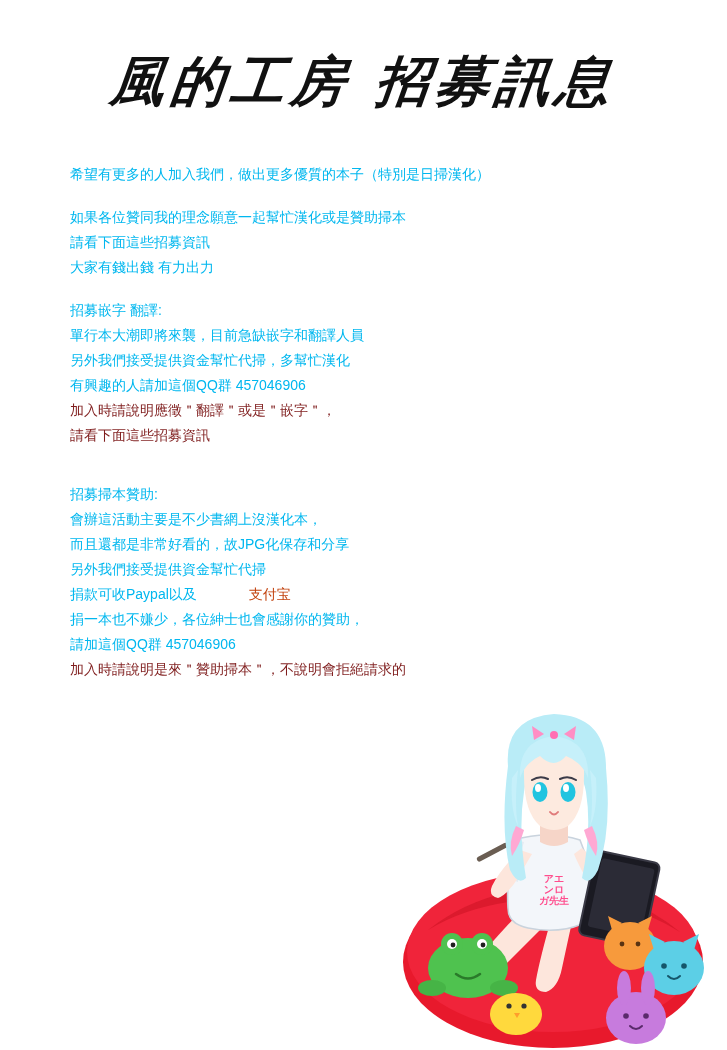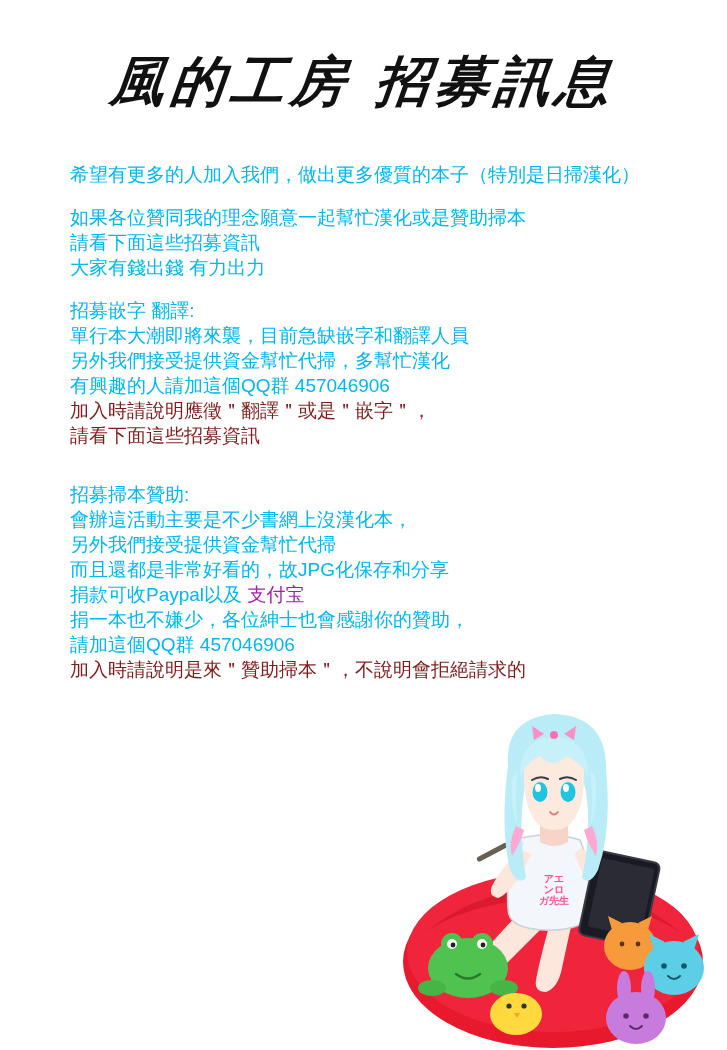--- a/index.html
+++ b/index.html
@@ -37,36 +37,37 @@
     transform: skewX(-6deg);
     white-space: nowrap;
   }
 
   
   .body-text {
     position: absolute;
     top: 162px;
     left: 70px;
     width: 640px;
-    font-size: 19px;
+    font-size: 14px;
     line-height: 25px;
     color: #00b7ef;
   }
 
   .para {
     margin: 0 0 18px 0;
   }
   .line {
     white-space: nowrap;
   }
   .red {
     color: #7f1d1d;
   }
   .pink {
-    color: #a21caf;
+    color: #c2410c;
+    margin-left: 48px;
   }
   .blue {
     color: #00b7ef;
   }
   .spacer-lg {
     height: 16px;
   }
 
   
   .illus {
@@ -106,22 +107,22 @@
       <div class="line blue">有興趣的人請加這個QQ群 457046906</div>
       <div class="line red">加入時請說明應徵＂翻譯＂或是＂嵌字＂，</div>
       <div class="line red">請看下面這些招募資訊</div>
     </div>
 
     <div class="spacer-lg"></div>
 
     <div class="para">
       <div class="line blue">招募掃本贊助:</div>
       <div class="line blue">會辦這活動主要是不少書網上沒漢化本，</div>
+      <div class="line blue">而且還都是非常好看的，故JPG化保存和分享</div>
       <div class="line blue">另外我們接受提供資金幫忙代掃</div>
-      <div class="line blue">而且還都是非常好看的，故JPG化保存和分享</div>
       <div class="line blue">
         <span>捐款可收Paypal以及 </span><span class="pink">支付宝</span>
       </div>
       <div class="line blue">捐一本也不嫌少，各位紳士也會感謝你的贊助，</div>
       <div class="line blue">請加這個QQ群 457046906</div>
       <div class="line red">加入時請說明是來＂贊助掃本＂，不說明會拒絕請求的</div>
     </div>
 
   </div>
 

